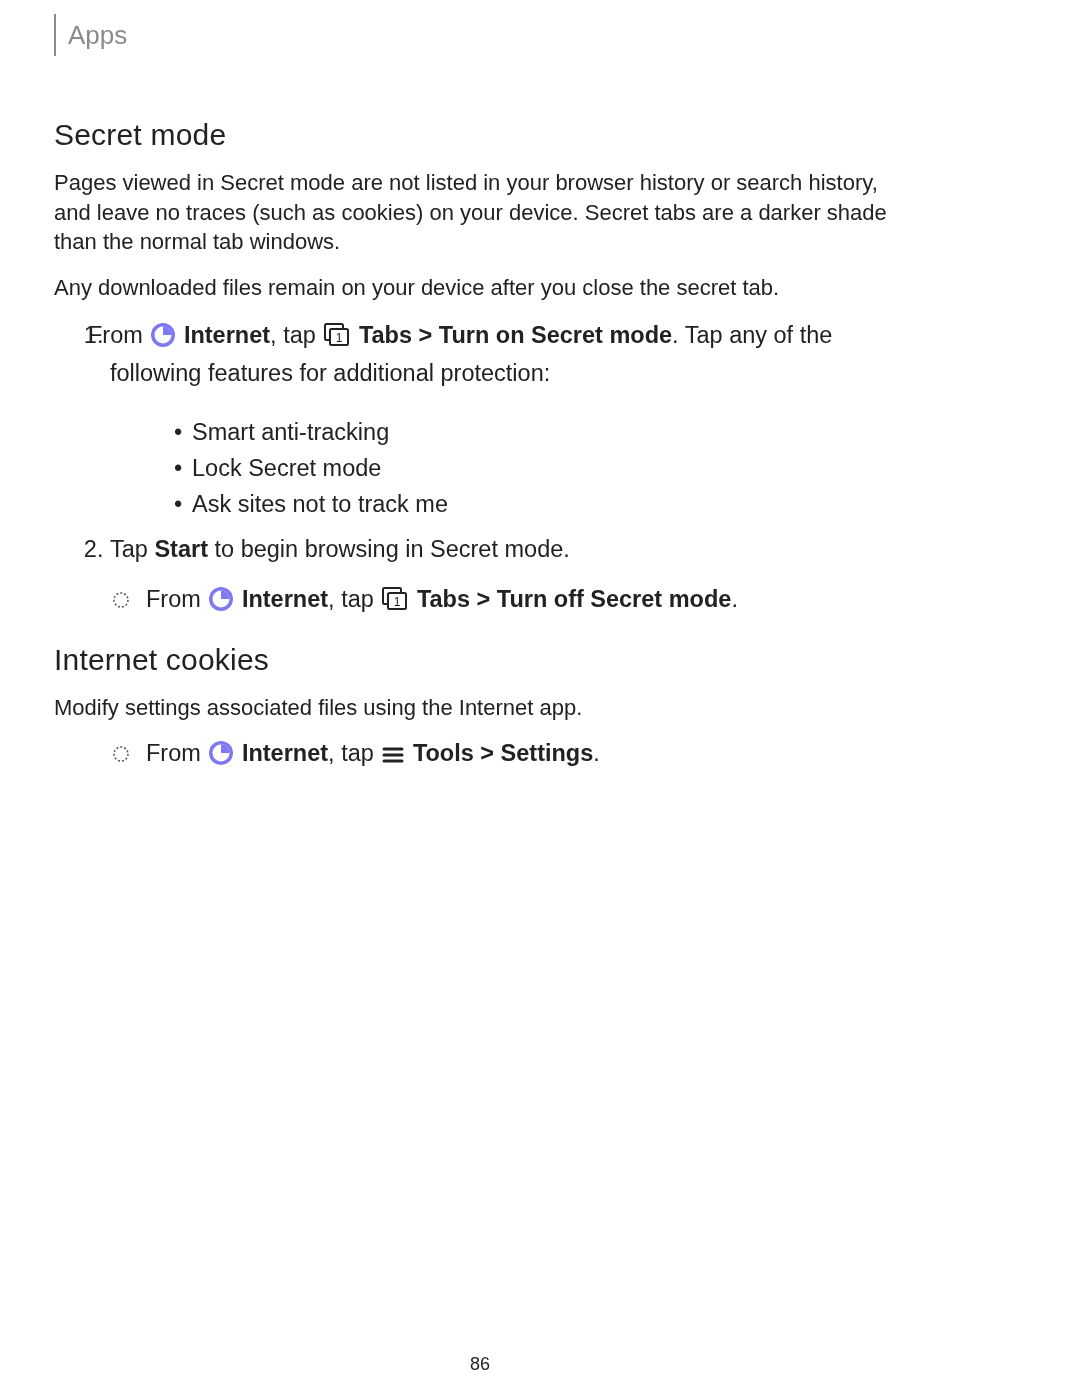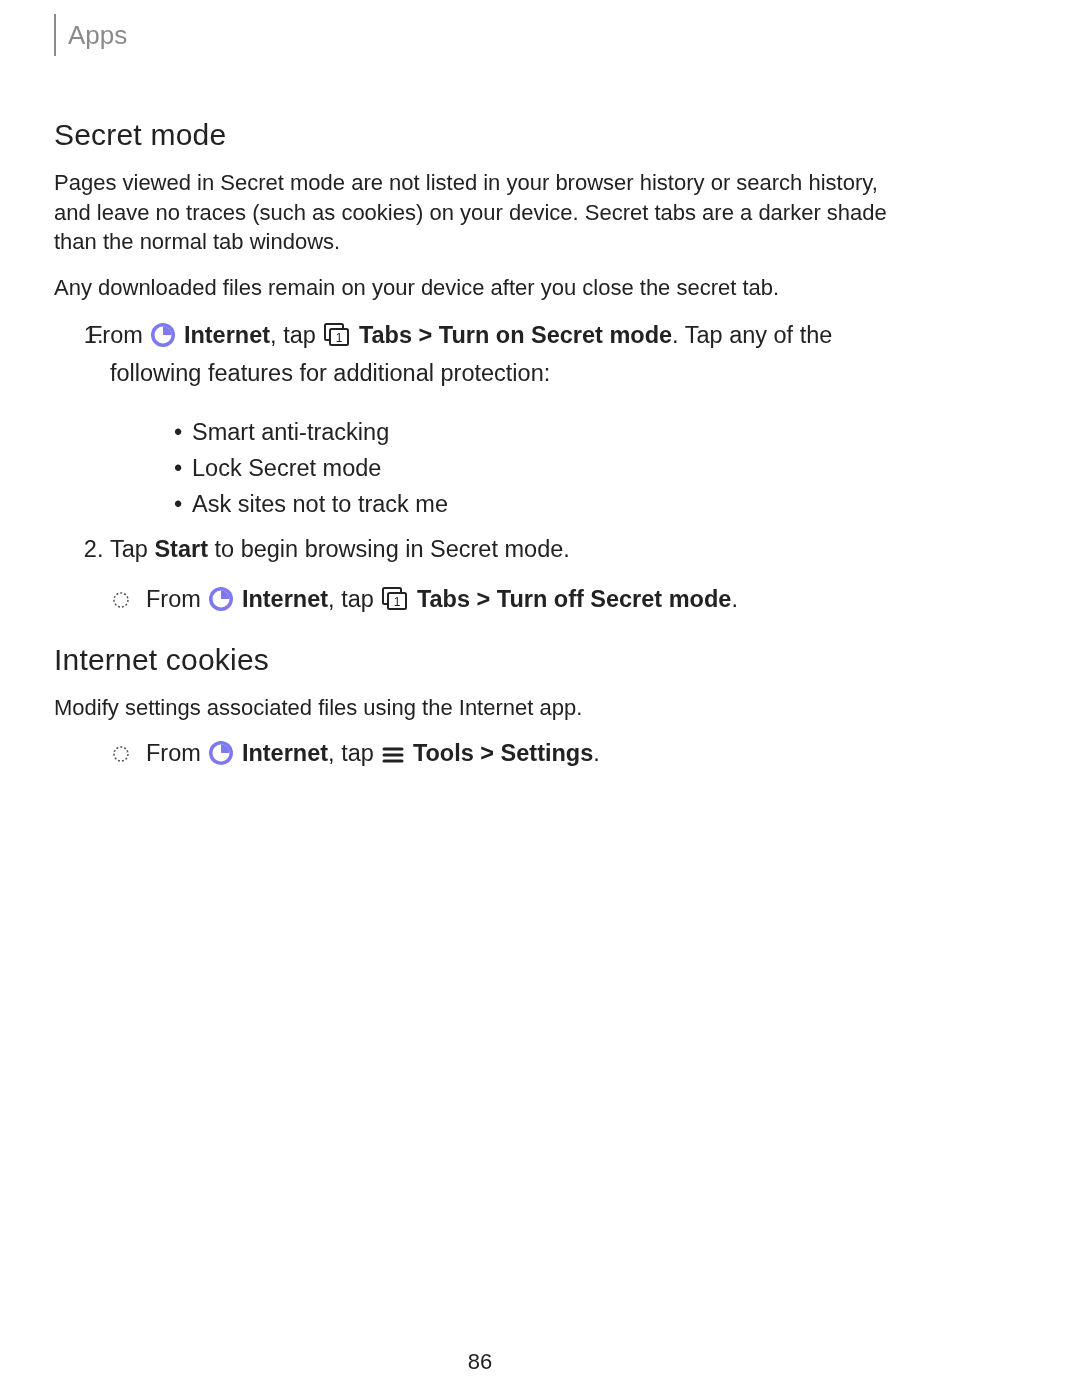--- a/index.html
+++ b/index.html
@@ -101,21 +101,21 @@
     display: inline-block;
     vertical-align: -5px;
     margin: 0 1px;
   }
   .page-number {
     position: absolute;
     bottom: 22px;
     left: 0;
     right: 0;
     text-align: center;
-    font-size: 22px;
+    font-size: 18px;
   }
 </style>
 </head>
 <body>
 
 <div class="page">
   <div class="header">
     <div class="header-inner">
       <div class="vbar"></div>
       <span class="breadcrumb">Apps</span>

